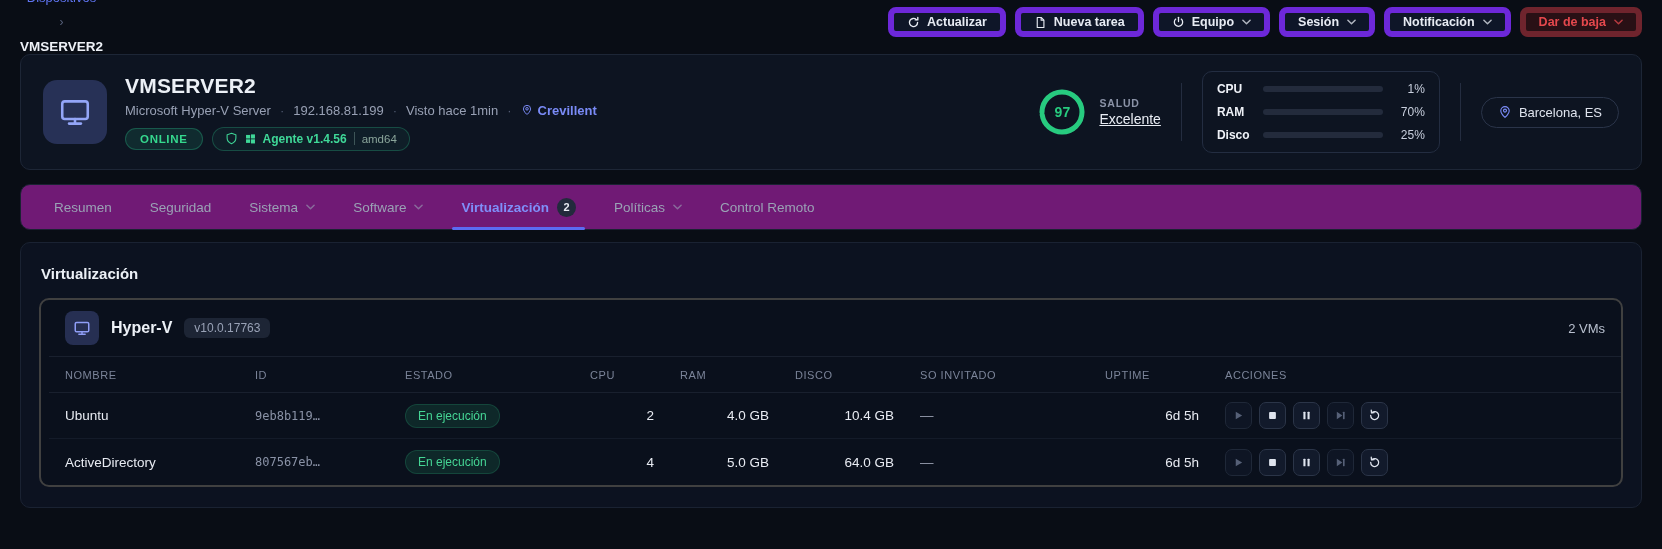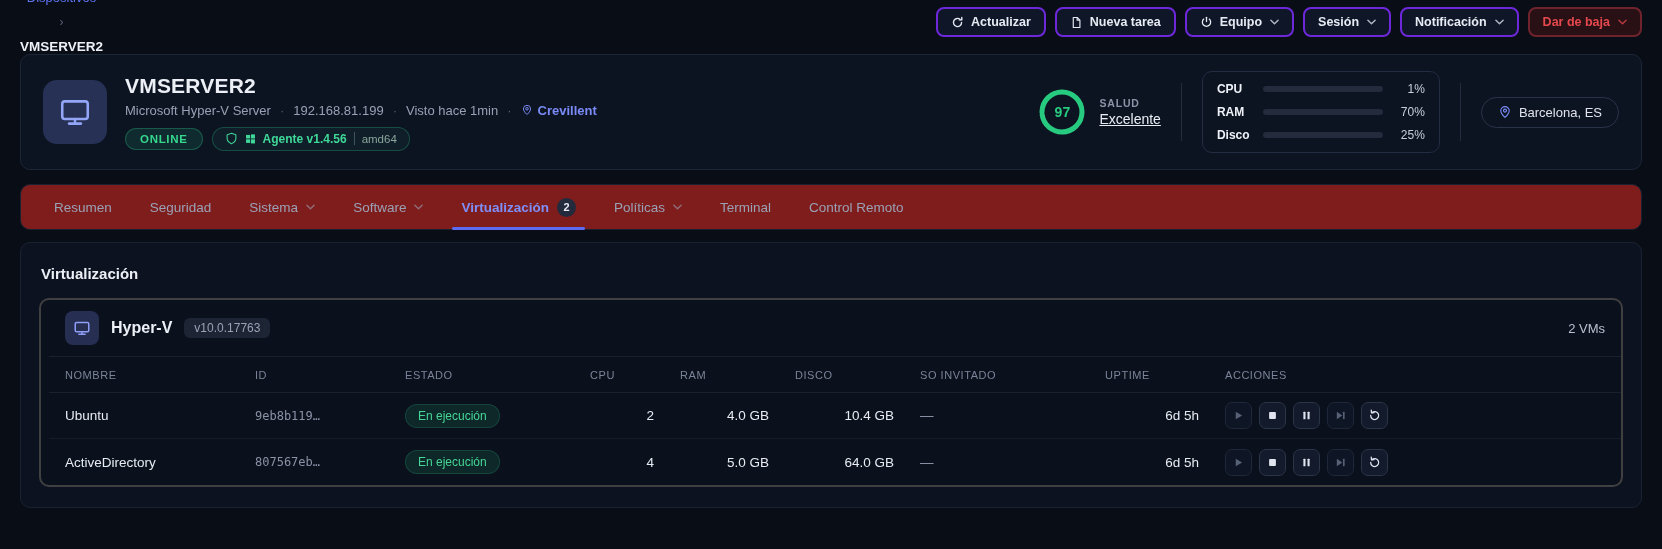--- a/index.html
+++ b/index.html
@@ -14,21 +14,21 @@
 
   
   .topbar { height:44px; display:flex; align-items:center; justify-content:space-between; padding:0 20px; }
   .breadcrumb { display:flex; align-items:center; gap:10px; font-size:13px;flex-direction:column; }
   .crumb-link { color:#5f74f1; cursor:pointer; }
   .crumb-sep { color:#57617b; font-size:12px; }
   .crumb-current { color:#eef1f7; font-weight:bold; font-size:13.5px; }
   .tb-actions { display:flex; align-items:center; gap:9px; }
   .tb-btn {
     height:30px; display:inline-flex; align-items:center; gap:7px; padding:0 13px;
-    background:#0e1628; border:2px solid #6d28d9; border-radius:8px;
+    background:#0e1628; border:6px solid #6d28d9; border-radius:8px;
     color:#e7ebf3; font-size:12.5px; font-weight:bold; font-family:inherit; cursor:pointer;
   }
   .tb-btn .chev { opacity:.75; margin-left:1px; }
   .tb-btn.danger { background:#291015; border-color:#6f242d; color:#e5484d; }
 
   
   .device-card {
     margin:10px 20px 14px; background:#0d1421; border:1px solid #1d2636; border-radius:10px;
     padding:16px 22px; display:flex; align-items:center; min-height:113px;
   }
@@ -66,21 +66,21 @@
   .res-row { display:flex; align-items:center; gap:10px; }
   .res-label { width:36px; font-size:12px; font-weight:bold; color:#eef1f7; }
   .res-track { flex:1; height:6px; border-radius:4px; background:#232b3c; overflow:hidden; }
   .res-fill { height:100%; border-radius:4px; min-width:4px; }
   .res-pct { width:32px; text-align:right; font-size:12px; color:#c8cfdd; }
   .loc-pill { border:1px solid #2a3449; border-radius:999px; padding:7px 16px; display:inline-flex;
     align-items:center; gap:7px; color:#dfe4ee; font-size:13px; }
   .loc-pill .icon-svg { color:#7a8bf7; }
 
   
-  .tabbar { margin:0 20px 12px; background:#7f1d1d; border:1px solid #1a2232; border-radius:10px;
+  .tabbar { margin:0 20px 12px; background:#701a75; border:1px solid #1a2232; border-radius:10px;
     height:46px; display:flex; align-items:stretch; padding:0 14px; }
   .tab { position:relative; display:flex; align-items:center; gap:8px; padding:0 19px;
     color:#9aa2b5; font-size:13.5px; cursor:pointer; }
   .tab .chev { opacity:.6; }
   .tab.active { color:#7f8ff9; font-weight:bold; }
   .tab.active::after { content:''; position:absolute; left:10px; right:10px; bottom:-1px; height:3px;
     background:#5b6cf2; border-radius:3px; }
   .tab-badge { min-width:19px; height:19px; border-radius:50%; background:#222a3c; color:#e7eaf2;
     font-size:11px; font-weight:bold; display:inline-flex; align-items:center; justify-content:center; }
 
@@ -305,23 +305,20 @@
     </div>
     <div class="tab">
       <span>Políticas</span>
       <span class="icon-svg chev">
         <svg width="9" height="6" viewBox="0 0 10 6" fill="none" stroke="currentColor" stroke-width="1.6" stroke-linecap="round" stroke-linejoin="round">
           <polyline points="1,1 5,5 9,1"></polyline>
         </svg>
       </span>
     </div>
     <div class="tab">
-      <span>Terminal</span>
-    </div>
-    <div class="tab">
       <span>Control Remoto</span>
     </div>
   </div>
 
 <div class="content-card">
   <div class="section-title">Virtualización</div>
   <div class="hv-card">
     <div class="hv-head">
       <div class="hv-icon">
         <svg width="18" height="18" viewBox="0 0 24 24" fill="none" stroke="currentColor" stroke-width="2" stroke-linecap="round" stroke-linejoin="round">

